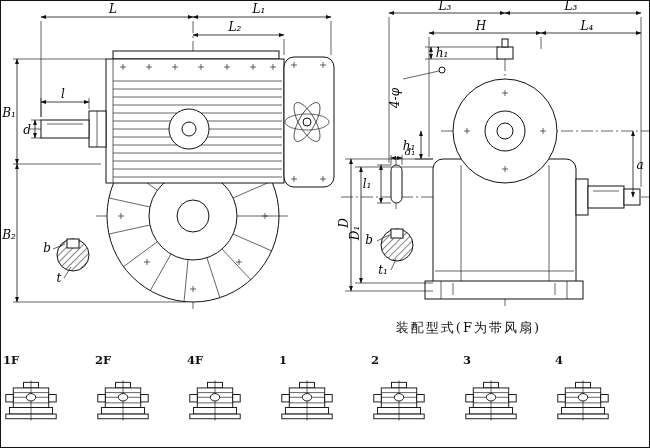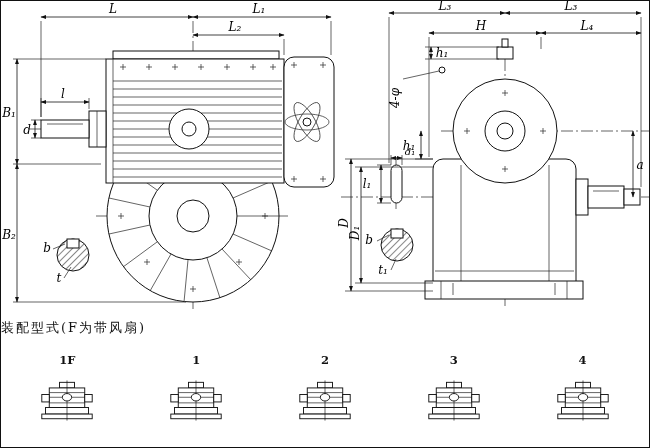--- a/index.html
+++ b/index.html
@@ -1,21 +1,21 @@
 <!DOCTYPE html>
 <html><head>
 <meta charset="utf-8">
 <style>
   *{margin:0;padding:0;box-sizing:border-box}
   body{background:#fff;font-family:"DejaVu Serif","Liberation Serif",serif}
   .sheet{position:relative;width:650px;height:448px;background:#fff;border:1px solid #111;overflow:hidden}
   .main-svg{position:absolute;top:0;left:0}
-  .caption{position:absolute;top:318px;left:0;width:540px;text-align:left;font-size:13px;color:#111;letter-spacing:2px}
+  .caption{position:absolute;top:318px;left:0;width:540px;text-align:right;font-size:13px;color:#111;letter-spacing:2px}
   .variants-row{position:absolute;left:2px;right:2px;top:352px;display:flex}
-  .variant{flex:1;display:flex;flex-direction:column;align-items:center}
+  .variant{flex:1;display:flex;flex-direction:column;align-items:flex-start}
   .vlabel{font-size:11.5px;font-weight:bold;color:#111;height:15px;line-height:15px}
   .vicon{width:56px;height:44px;margin-top:11px}
   svg .thin{fill:none;stroke:#222;stroke-width:.7}
   svg .cl{fill:none;stroke:#222;stroke-width:.7;stroke-dasharray:12 3 2 3}
   svg .dim{fill:none;stroke:#111;stroke-width:.8}
   svg .wf{fill:#fff;stroke:#111;stroke-width:1}
   svg text.lbl{font:italic 12px "DejaVu Serif","Liberation Serif",serif;fill:#000;text-anchor:middle}
   svg text.sml{font:italic 10px "DejaVu Serif","Liberation Serif",serif;fill:#000;text-anchor:middle}
 </style>
 </head>
@@ -210,20 +210,50 @@
             <rect x="3" y="16" width="8" height="8"></rect>
             <rect x="49" y="16" width="8" height="8"></rect>
             <rect x="7" y="30" width="46" height="7"></rect>
             <rect x="3" y="37" width="54" height="5"></rect>
           </g>
           <path stroke="#111" stroke-width=".7" fill="none" d="M11 14H49M11 19H49M11 25H49M30 1V44"></path>
           <ellipse cx="30" cy="19" rx="5" ry="4" fill="#fff" stroke="#111"></ellipse>
         </svg>
       </div>
       <div class="variant">
+        <div class="vlabel">2F</div>
+        <svg viewBox="0 0 60 46" class="vicon">
+          <g fill="#fff" stroke="#111" stroke-width="1">
+            <rect x="22" y="3" width="16" height="6"></rect>
+            <rect x="11" y="9" width="38" height="21"></rect>
+            <rect x="3" y="16" width="8" height="8"></rect>
+            <rect x="49" y="16" width="8" height="8"></rect>
+            <rect x="7" y="30" width="46" height="7"></rect>
+            <rect x="3" y="37" width="54" height="5"></rect>
+          </g>
+          <path stroke="#111" stroke-width=".7" fill="none" d="M11 14H49M11 19H49M11 25H49M30 1V44"></path>
+          <ellipse cx="30" cy="19" rx="5" ry="4" fill="#fff" stroke="#111"></ellipse>
+        </svg>
+      </div>
+      <div class="variant">
+        <div class="vlabel">4F</div>
+        <svg viewBox="0 0 60 46" class="vicon">
+          <g fill="#fff" stroke="#111" stroke-width="1">
+            <rect x="22" y="3" width="16" height="6"></rect>
+            <rect x="11" y="9" width="38" height="21"></rect>
+            <rect x="3" y="16" width="8" height="8"></rect>
+            <rect x="49" y="16" width="8" height="8"></rect>
+            <rect x="7" y="30" width="46" height="7"></rect>
+            <rect x="3" y="37" width="54" height="5"></rect>
+          </g>
+          <path stroke="#111" stroke-width=".7" fill="none" d="M11 14H49M11 19H49M11 25H49M30 1V44"></path>
+          <ellipse cx="30" cy="19" rx="5" ry="4" fill="#fff" stroke="#111"></ellipse>
+        </svg>
+      </div>
+      <div class="variant">
         <div class="vlabel">1</div>
         <svg viewBox="0 0 60 46" class="vicon">
           <g fill="#fff" stroke="#111" stroke-width="1">
             <rect x="22" y="3" width="16" height="6"></rect>
             <rect x="11" y="9" width="38" height="21"></rect>
             <rect x="3" y="16" width="8" height="8"></rect>
             <rect x="49" y="16" width="8" height="8"></rect>
             <rect x="7" y="30" width="46" height="7"></rect>
             <rect x="3" y="37" width="54" height="5"></rect>
           </g>

